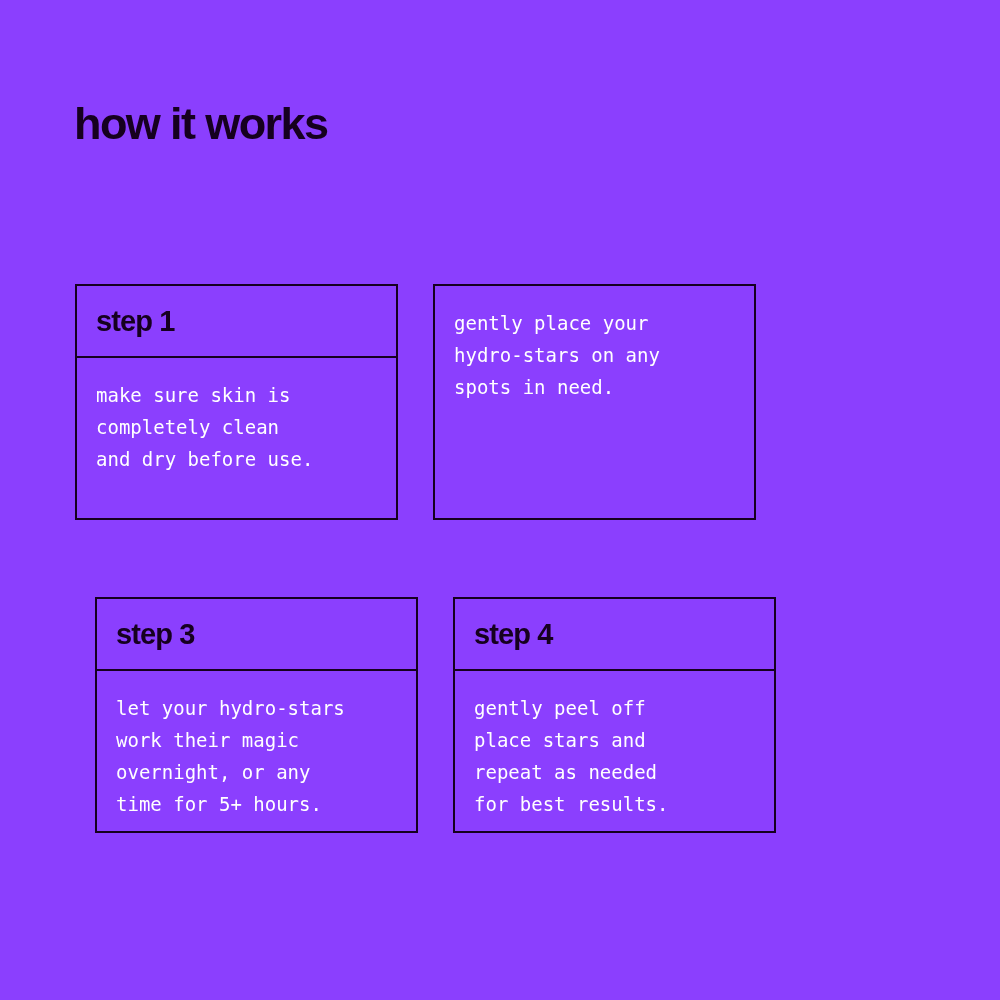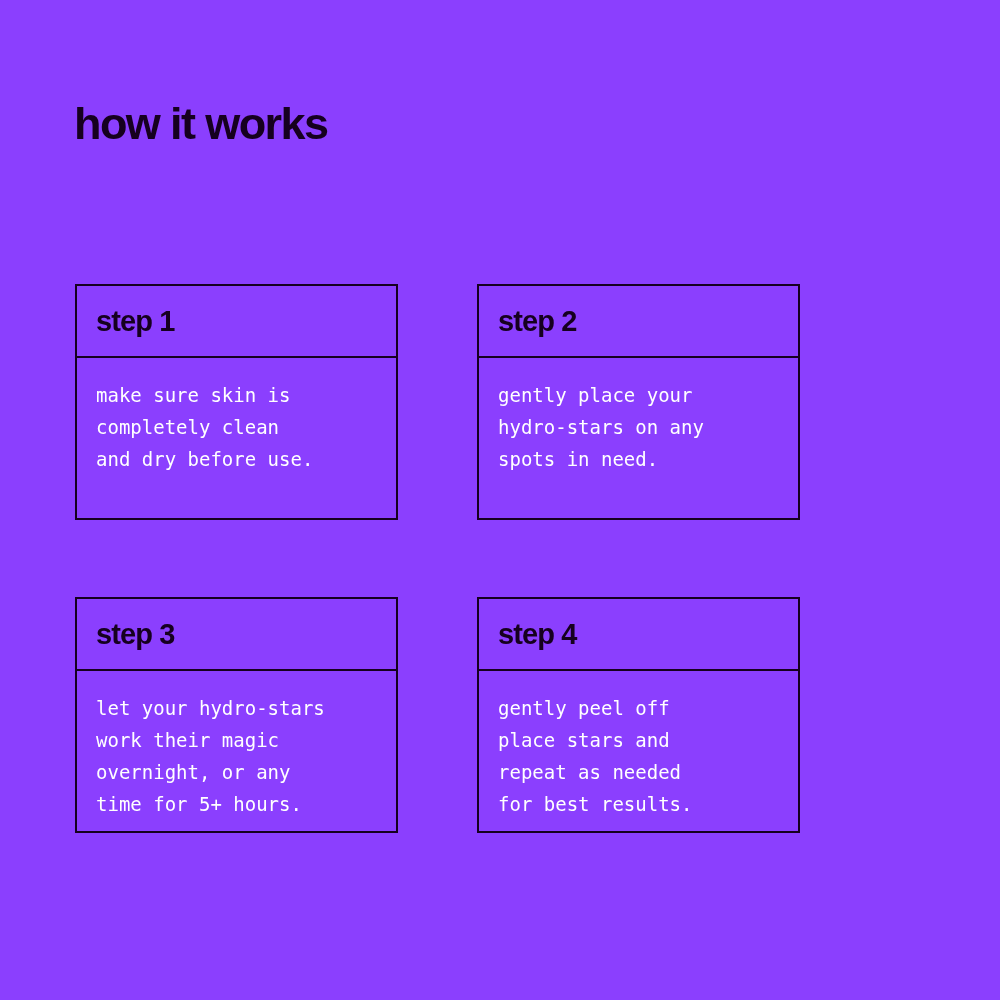--- a/index.html
+++ b/index.html
@@ -39,25 +39,26 @@
   
   .card-grid {
     position: absolute;
     left: 75px;
     top: 284px;
     width: 725px;
   }
 
   .grid-row {
     display: flex;
-    gap: 79px;
+    gap: 35px;
   }
 
   .grid-row + .grid-row {
     margin-top: 77px;
+    margin-left: 20px;
   }
 
   .step-card {
     width: 323px;
     border: 2px solid #16001f;
     background: transparent;
     display: flex;
     flex-direction: column;
   }
 
@@ -113,23 +114,20 @@
           <span class="card-header-title">step 1</span>
         </div>
         <div class="card-body">
           <p class="card-body-text">make sure skin is
 completely clean
 and dry before use.</p>
         </div>
       </div>
 
       <div class="step-card tall">
-        <div class="card-header">
-          <span class="card-header-title">step 2</span>
-        </div>
         <div class="card-body">
           <p class="card-body-text">gently place your
 hydro-stars on any
 spots in need.</p>
         </div>
       </div>
 
     </div>
 
     <div class="grid-row">

